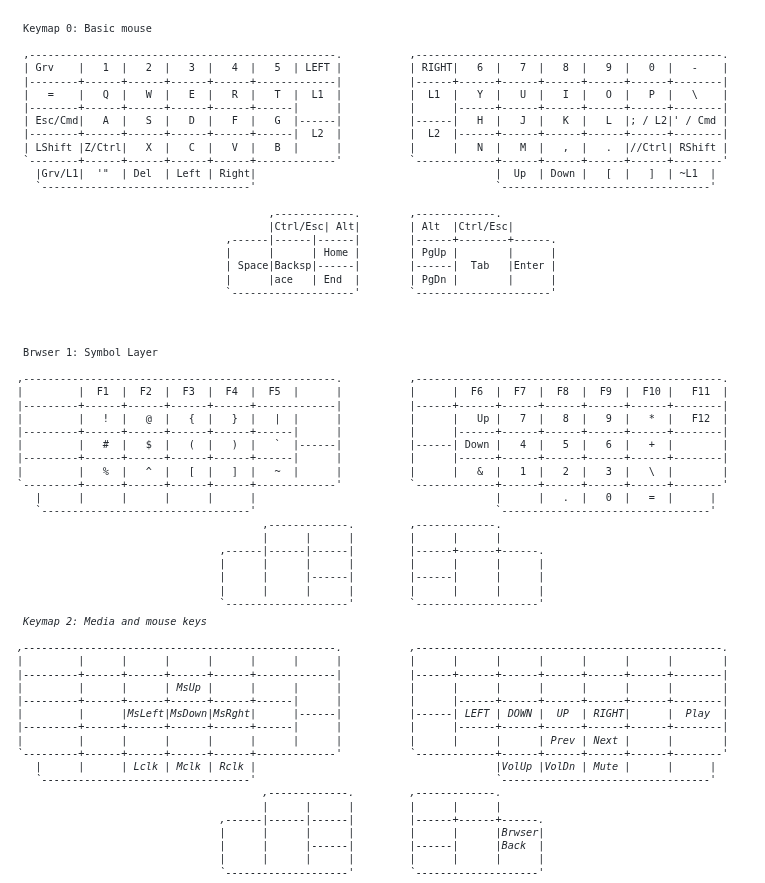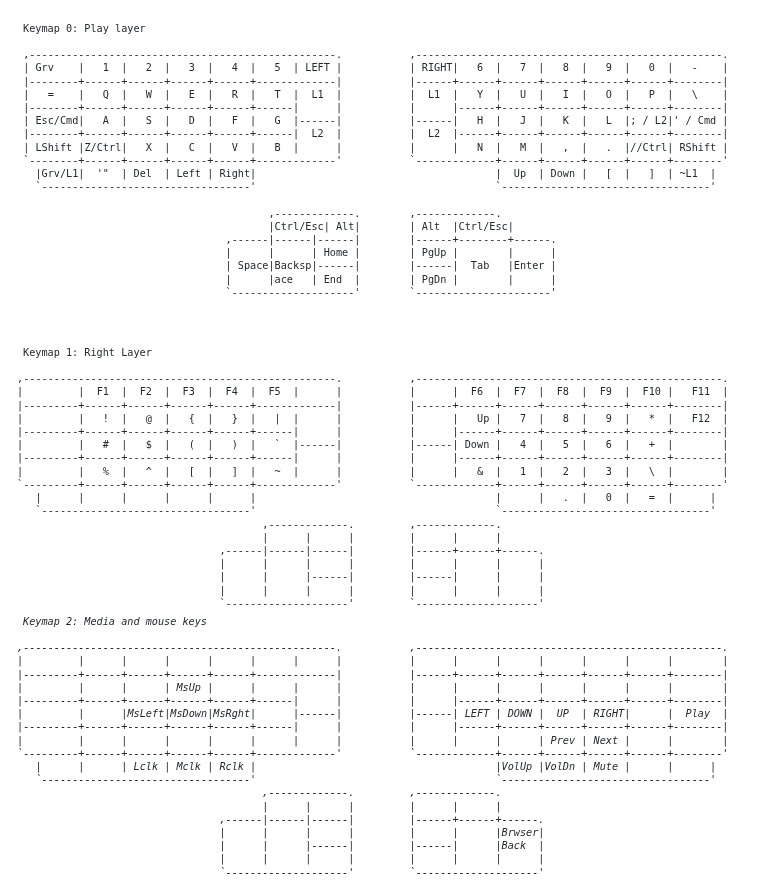--- a/index.html
+++ b/index.html
@@ -33,21 +33,21 @@
   }
   .km--gap-large { margin-top: 47px; }
   .km--gap-small { margin-top: 5px; font-style: italic; }
 </style>
 </head>
 <body>
 
 <div class="page">
 
   <section class="km">
-    <div class="km-title">Keymap 0: Play layer</div>
+    <div class="km-title">Keymap 0: Basic mouse</div>
     <pre class="km-art"> ,--------------------------------------------------.           ,--------------------------------------------------.
  | Grv    |   1  |   2  |   3  |   4  |   5  | LEFT |           | RIGHT|   6  |   7  |   8  |   9  |   0  |   -    |
  |--------+------+------+------+------+-------------|           |------+------+------+------+------+------+--------|
  |   =    |   Q  |   W  |   E  |   R  |   T  |  L1  |           |  L1  |   Y  |   U  |   I  |   O  |   P  |   \    |
  |--------+------+------+------+------+------|      |           |      |------+------+------+------+------+--------|
  | Esc/Cmd|   A  |   S  |   D  |   F  |   G  |------|           |------|   H  |   J  |   K  |   L  |; / L2|' / Cmd |
  |--------+------+------+------+------+------|  L2  |           |  L2  |------+------+------+------+------+--------|
  | LShift |Z/Ctrl|   X  |   C  |   V  |   B  |      |           |      |   N  |   M  |   ,  |   .  |//Ctrl| RShift |
  `--------+------+------+------+------+-------------'           `-------------+------+------+------+------+--------'
    |Grv/L1|  '"  | Del  | Left | Right|                                       |  Up  | Down |   [  |   ]  | ~L1  |
@@ -56,21 +56,21 @@
                                          ,-------------.        ,-------------.
                                          |Ctrl/Esc| Alt|        | Alt  |Ctrl/Esc|
                                   ,------|------|------|        |------+--------+------.
                                   |      |      | Home |        | PgUp |        |      |
                                   | Space|Backsp|------|        |------|  Tab   |Enter |
                                   |      |ace   | End  |        | PgDn |        |      |
                                   `--------------------'        `----------------------'</pre>
   </section>
 
   <section class="km km--gap-large">
-    <div class="km-title">Keymap 1: Right Layer</div>
+    <div class="km-title">Brwser 1: Symbol Layer</div>
     <pre class="km-art">,---------------------------------------------------.           ,--------------------------------------------------.
 |         |  F1  |  F2  |  F3  |  F4  |  F5  |      |           |      |  F6  |  F7  |  F8  |  F9  |  F10 |   F11  |
 |---------+------+------+------+------+-------------|           |------+------+------+------+------+------+--------|
 |         |   !  |   @  |   {  |   }  |   |  |      |           |      |   Up |   7  |   8  |   9  |   *  |   F12  |
 |---------+------+------+------+------+------|      |           |      |------+------+------+------+------+--------|
 |         |   #  |   $  |   (  |   )  |   `  |------|           |------| Down |   4  |   5  |   6  |   +  |        |
 |---------+------+------+------+------+------|      |           |      |------+------+------+------+------+--------|
 |         |   %  |   ^  |   [  |   ]  |   ~  |      |           |      |   &amp;  |   1  |   2  |   3  |   \  |        |
 `---------+------+------+------+------+-------------'           `-------------+------+------+------+------+--------'
    |      |      |      |      |      |                                       |      |   .  |   0  |   =  |      |

